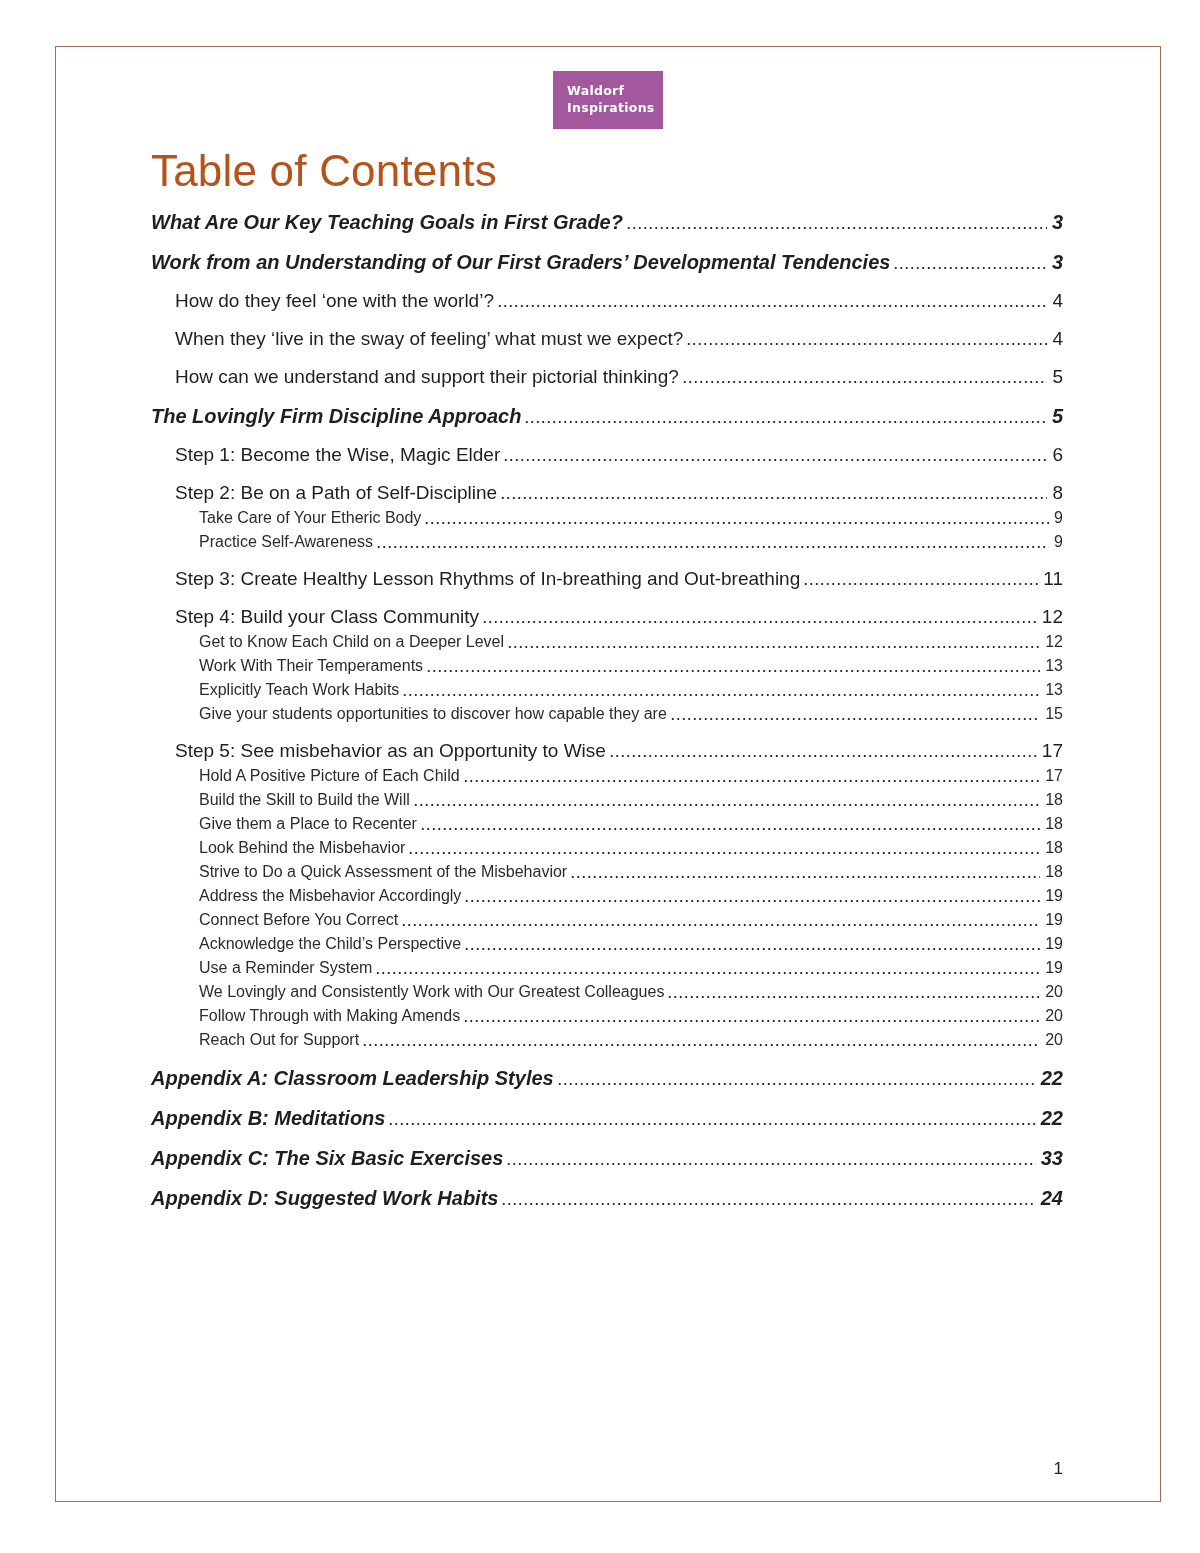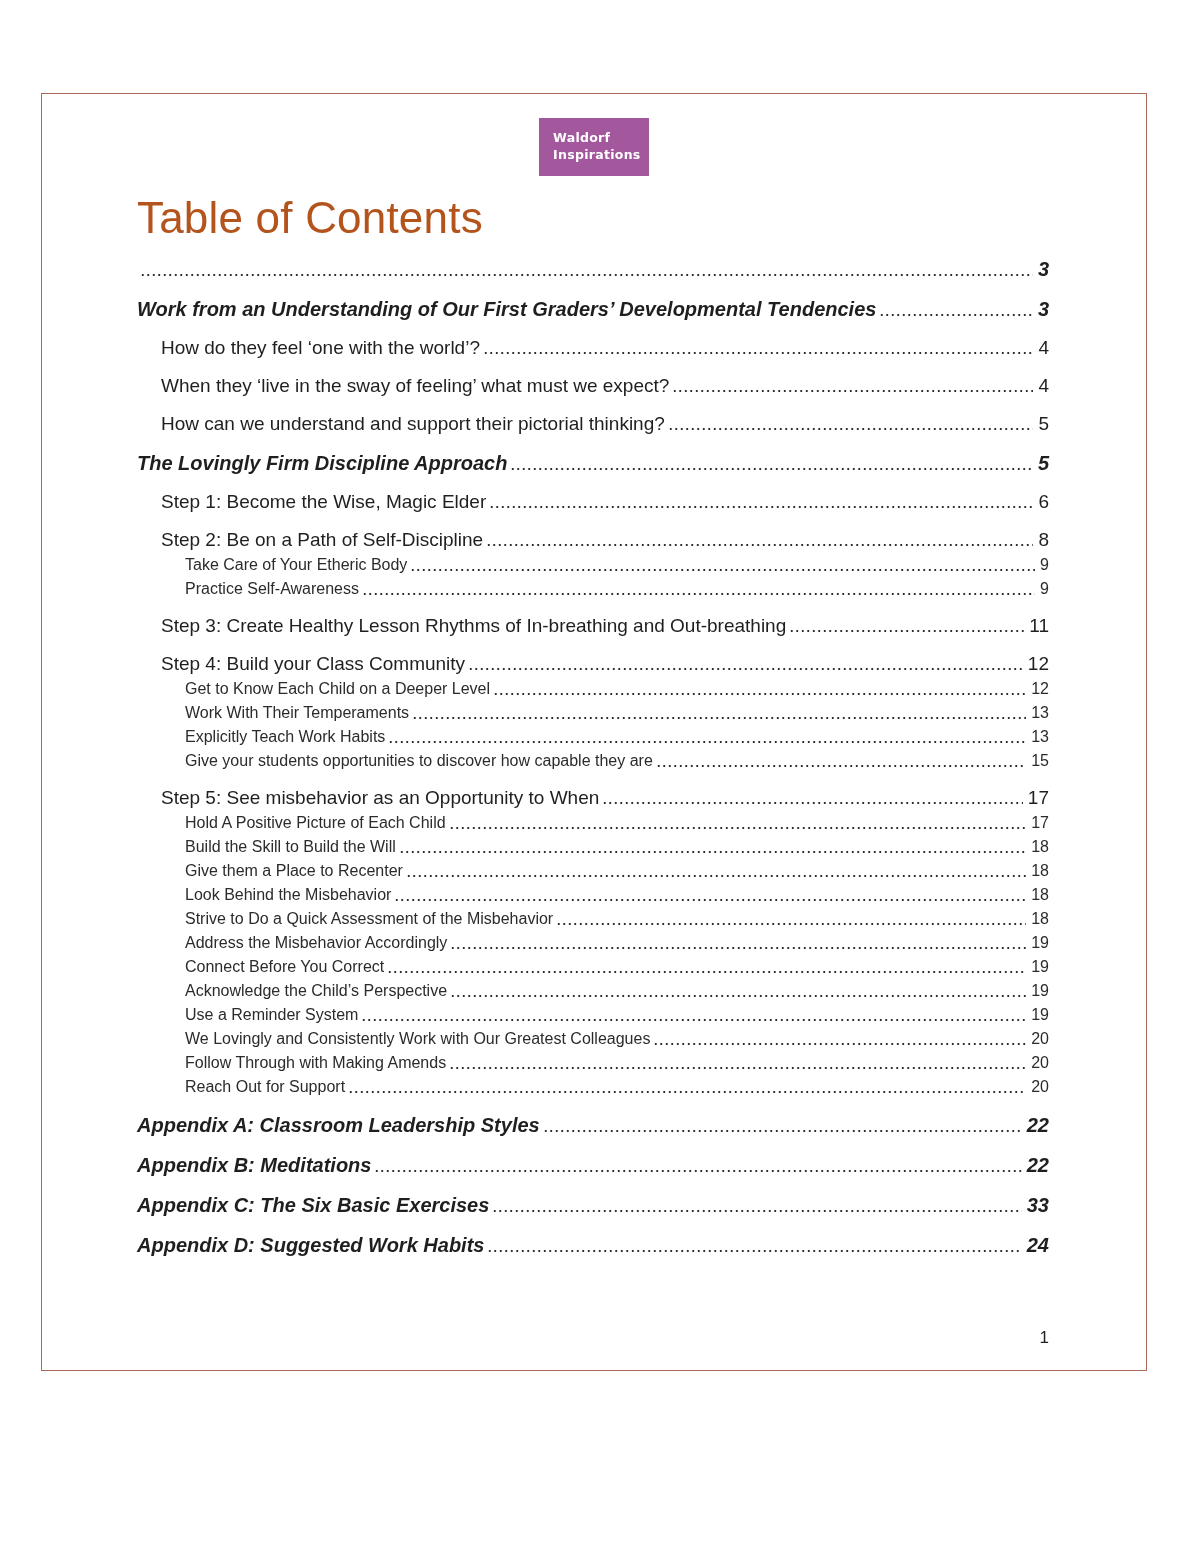--- a/index.html
+++ b/index.html
@@ -6,27 +6,26 @@
   html, body { background: #ffffff; }
   body {
     width: 1200px;
     height: 1553px;
     position: relative;
     font-family: "Liberation Sans", sans-serif;
     color: #222222;
   }
   .page-border {
     position: absolute;
-    left: 41px;
+    left: 55px;
     top: 46px;
     width: 1106px;
-    height: 1278px;
+    height: 1456px;
     border: 1.5px solid #a76a55;
     background: #ffffff;
-    margin-top: 47px;
   }
   .logo {
     width: 110px;
     height: 58px;
     margin: 24px auto 0 auto;
     background: #a3589e;
     color: #ffffff;
     display: flex;
     flex-direction: column;
     justify-content: center;
@@ -106,20 +105,21 @@
 
   <div class="logo">
     <span>Waldorf</span>
     <span>Inspirations</span>
   </div>
 
   <h1 class="page-title">Table of Contents</h1>
 
   <div class="toc-list" id="toc-list">
       <div class="toc-row lvl1">
+        <span class="t">What Are Our Key Teaching Goals in First Grade?</span>
         <span class="dots"></span>
         <span class="pg">3</span>
       </div>
       <div class="toc-row lvl1">
         <span class="t">Work from an Understanding of Our First Graders’ Developmental Tendencies</span>
         <span class="dots"></span>
         <span class="pg">3</span>
       </div>
       <div class="toc-row lvl2">
         <span class="t">How do they feel ‘one with the world’?</span>
@@ -185,21 +185,21 @@
         <span class="t">Explicitly Teach Work Habits</span>
         <span class="dots"></span>
         <span class="pg">13</span>
       </div>
       <div class="toc-row lvl3">
         <span class="t">Give your students opportunities to discover how capable they are</span>
         <span class="dots"></span>
         <span class="pg">15</span>
       </div>
       <div class="toc-row lvl2">
-        <span class="t">Step 5: See misbehavior as an Opportunity to When</span>
+        <span class="t">Step 5: See misbehavior as an Opportunity to Wise</span>
         <span class="dots"></span>
         <span class="pg">17</span>
       </div>
       <div class="toc-row lvl3">
         <span class="t">Hold A Positive Picture of Each Child</span>
         <span class="dots"></span>
         <span class="pg">17</span>
       </div>
       <div class="toc-row lvl3">
         <span class="t">Build the Skill to Build the Will</span>

